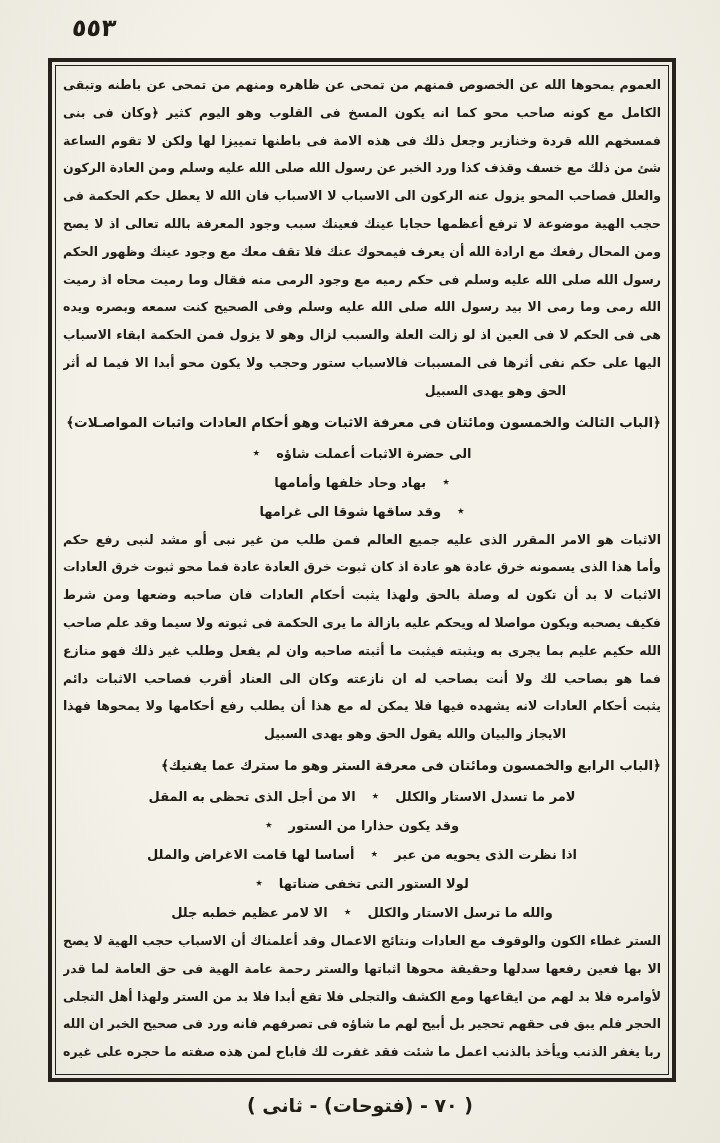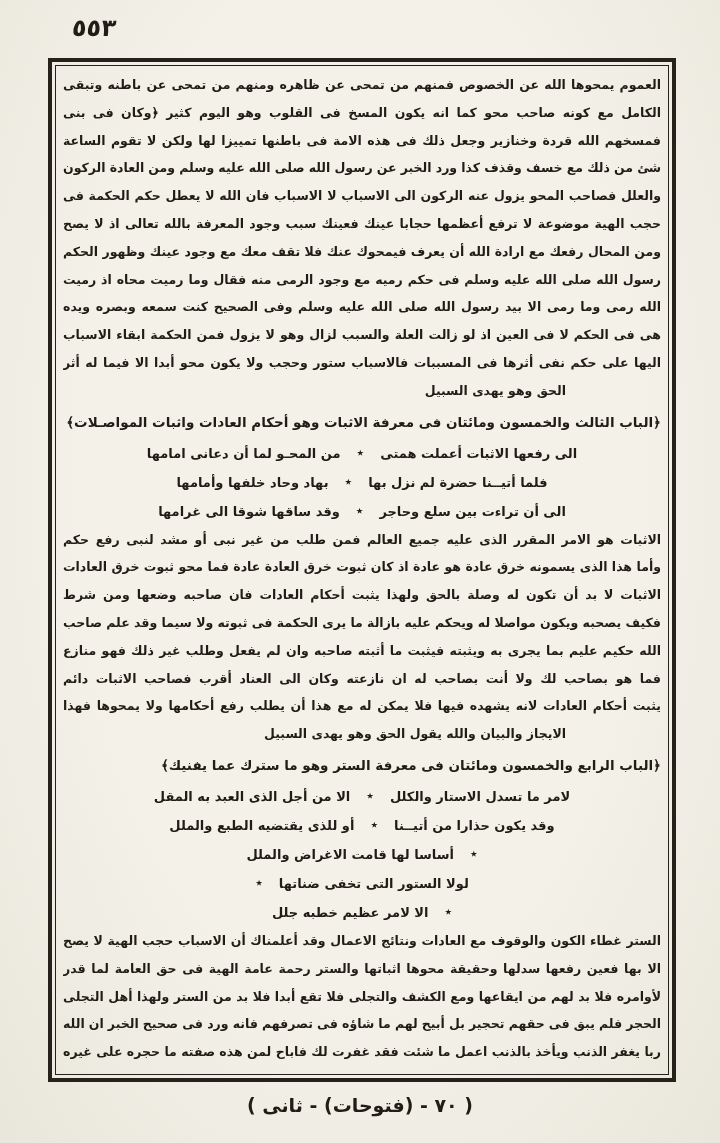--- a/index.html
+++ b/index.html
@@ -63,62 +63,60 @@
         <div class="line">والعلل فصاحب المحو يزول عنه الركون الى الاسباب لا الاسباب فان الله لا يعطل حكم الحكمة فى الاشياء والاسباب</div>
         <div class="line">حجب الهية موضوعة لا ترفع أعظمها حجابا عينك فعينك سبب وجود المعرفة بالله تعالى اذ لا يصح لها وجود الا فى عينك</div>
         <div class="line">ومن المحال رفعك مع ارادة الله أن يعرف فيمحوك عنك فلا تقف معك مع وجود عينك وظهور الحكم منه كما محا الله</div>
         <div class="line">رسول الله صلى الله عليه وسلم فى حكم رميه مع وجود الرمى منه فقال وما رميت محاه اذ رميت فأثبت السبب ولكن</div>
         <div class="line">الله رمى وما رمى الا بيد رسول الله صلى الله عليه وسلم وفى الصحيح كنت سمعه وبصره ويده فازالة العلة فى المحو انما</div>
         <div class="line">هى فى الحكم لا فى العين اذ لو زالت العلة والسبب لزال وهو لا يزول فمن الحكمة ابقاء الاسباب مع محو العبد من الركون</div>
         <div class="line">اليها على حكم نفى أثرها فى المسببات فالاسباب ستور وحجب ولا يكون محو أبدا الا فيما له أثر والا فليس بمحو والله يقول</div>
         <div class="line-end">الحق وهو يهدى السبيل</div>
         <div class="chapter-heading">﴿الباب الثالث والخمسون ومائتان فى معرفة الاثبات وهو أحكام العادات واثبات المواصـلات﴾</div>
         <div class="verse">
-          <span class="hemistich">الى رفعها الاثبات أعملت همتى</span>
+          <span class="hemistich">الى حضرة الاثبات أعملت شاؤه</span>
           <span class="sep">٭</span>
-          <span class="hemistich">من المحـو لما أن دعانى امامها</span>
         </div>
         <div class="verse">
-          <span class="hemistich">فلما أتيــنا حضرة لم نزل بها</span>
           <span class="sep">٭</span>
           <span class="hemistich">بهاد وحاد خلفها وأمامها</span>
         </div>
         <div class="verse">
-          <span class="hemistich">الى أن تراءت بين سلع وحاجر</span>
           <span class="sep">٭</span>
           <span class="hemistich">وقد ساقها شوقا الى غرامها</span>
         </div>
         <div class="line">الاثبات هو الامر المقرر الذى عليه جميع العالم فمن طلب من غير نبى أو مشد لنبى رفع حكم العوائد فقد أساء الادب وجهل</div>
         <div class="line">وأما هذا الذى يسمونه خرق عادة هو عادة اذ كان ثبوت خرق العادة عادة فما محو ثبوت خرق العادات الا اثباتها غير أن صاحب</div>
         <div class="line">الاثبات لا بد أن تكون له وصلة بالحق ولهذا يثبت أحكام العادات فان صاحبه وضعها ومن شرط الصحبة الموافقة</div>
         <div class="line">فكيف يصحبه ويكون مواصلا له ويحكم عليه بازالة ما يرى الحكمة فى ثبوته ولا سيما وقد علم صاحب هذا المقام ان</div>
         <div class="line">الله حكيم عليم بما يجرى به ويثبته فيثبت ما أثبته صاحبه وان لم يفعل وطلب غير ذلك فهو منازع ومن نازعك</div>
         <div class="line">فما هو بصاحب لك ولا أنت بصاحب له ان نازعته وكان الى العناد أقرب فصاحب الاثبات دائم المواصلة مع الحق فانه</div>
         <div class="line">يثبت أحكام العادات لانه يشهده فيها فلا يمكن له مع هذا أن يطلب رفع أحكامها ولا يمحوها فهذا مقام الاثبات على غاية</div>
         <div class="line-end">الايجاز والبيان والله يقول الحق وهو يهدى السبيل</div>
         <div class="chapter-heading">﴿الباب الرابع والخمسون ومائتان فى معرفة الستر وهو ما سترك عما يفنيك﴾</div>
         <div class="verse">
           <span class="hemistich">لامر ما تسدل الاستار والكلل</span>
           <span class="sep">٭</span>
-          <span class="hemistich">الا من أجل الذى العبد به المقل</span>
+          <span class="hemistich">الا من أجل الذى تحظى به المقل</span>
         </div>
         <div class="verse">
-          <span class="hemistich">وقد يكون حذارا من أتيــنا</span>
+          <span class="hemistich">وقد يكون حذارا من الستور</span>
           <span class="sep">٭</span>
-          <span class="hemistich">أو للذى يقتضيه الطبع والملل</span>
         </div>
         <div class="verse">
+          <span class="hemistich">اذا نظرت الذى يحويه من عبر</span>
           <span class="sep">٭</span>
           <span class="hemistich">أساسا لها قامت الاغراض والملل</span>
         </div>
         <div class="verse">
           <span class="hemistich">لولا الستور التى تخفى ضناتها</span>
           <span class="sep">٭</span>
         </div>
         <div class="verse">
+          <span class="hemistich">والله ما ترسل الاستار والكلل</span>
           <span class="sep">٭</span>
           <span class="hemistich">الا لامر عظيم خطبه جلل</span>
         </div>
         <div class="line">الستر غطاء الكون والوقوف مع العادات ونتائج الاعمال وقد أعلمناك أن الاسباب حجب الهية لا يصح رفعها</div>
         <div class="line">الا بها فعين رفعها سدلها وحقيقة محوها اثباتها والستر رحمة عامة الهية فى حق العامة لما قدر عليهم من المخالفة</div>
         <div class="line">لأوامره فلا بد لهم من ايقاعها ومع الكشف والتجلى فلا تقع أبدا فلا بد من الستر ولهذا أهل التجلى العلمى رفع عنهم</div>
         <div class="line">الحجر فلم يبق فى حقهم تحجير بل أبيح لهم ما شاؤه فى تصرفهم فانه ورد فى صحيح الخبر ان الله يقول لمن أذنب فعلم أن له</div>
         <div class="line">ربا يغفر الذنب ويأخذ بالذنب اعمل ما شئت فقد غفرت لك فاباح لمن هذه صفته ما حجره على غيره ومن المحال أن</div>
       </div>
   </div>

